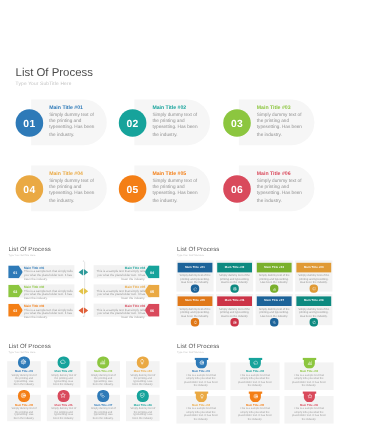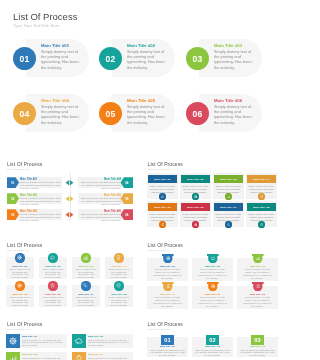--- a/index.html
+++ b/index.html
@@ -1,17 +1,17 @@
 <!DOCTYPE html>
 <html><head>
 <meta charset="utf-8">
 <style>
   html,body{margin:0;padding:0;}
   body{width:280px;height:360px;background:#ffffff;font-family:"Liberation Sans",sans-serif;overflow:hidden;position:relative;-webkit-font-smoothing:antialiased;}
-  .slide{position:absolute;background:#fff;overflow:hidden;}
+  .slide{position:absolute;background:#fff;overflow:hidden;margin-top:44px;}
 
   
   #hero{left:0;top:0;width:280px;height:150px;}
   .hero-title{position:absolute;left:13px;top:11px;font-size:9.5px;color:#4a4a4a;}
   .hero-sub{position:absolute;left:13px;top:22.5px;font-size:4px;color:#c2c2c2;letter-spacing:.15px;}
   .hcard{position:absolute;width:63px;height:38px;background:#f6f6f6;border-radius:0 19px 19px 0;}
   .hcirc{position:absolute;width:23px;height:23px;border-radius:50%;color:#fff;font-size:8.6px;font-weight:bold;display:flex;align-items:center;justify-content:center;letter-spacing:.3px;}
   .htitle{position:absolute;font-size:4.3px;font-weight:bold;white-space:nowrap;}
   .hbody{position:absolute;font-size:3.9px;color:#8f8f8f;line-height:5.2px;width:41px;}
 

